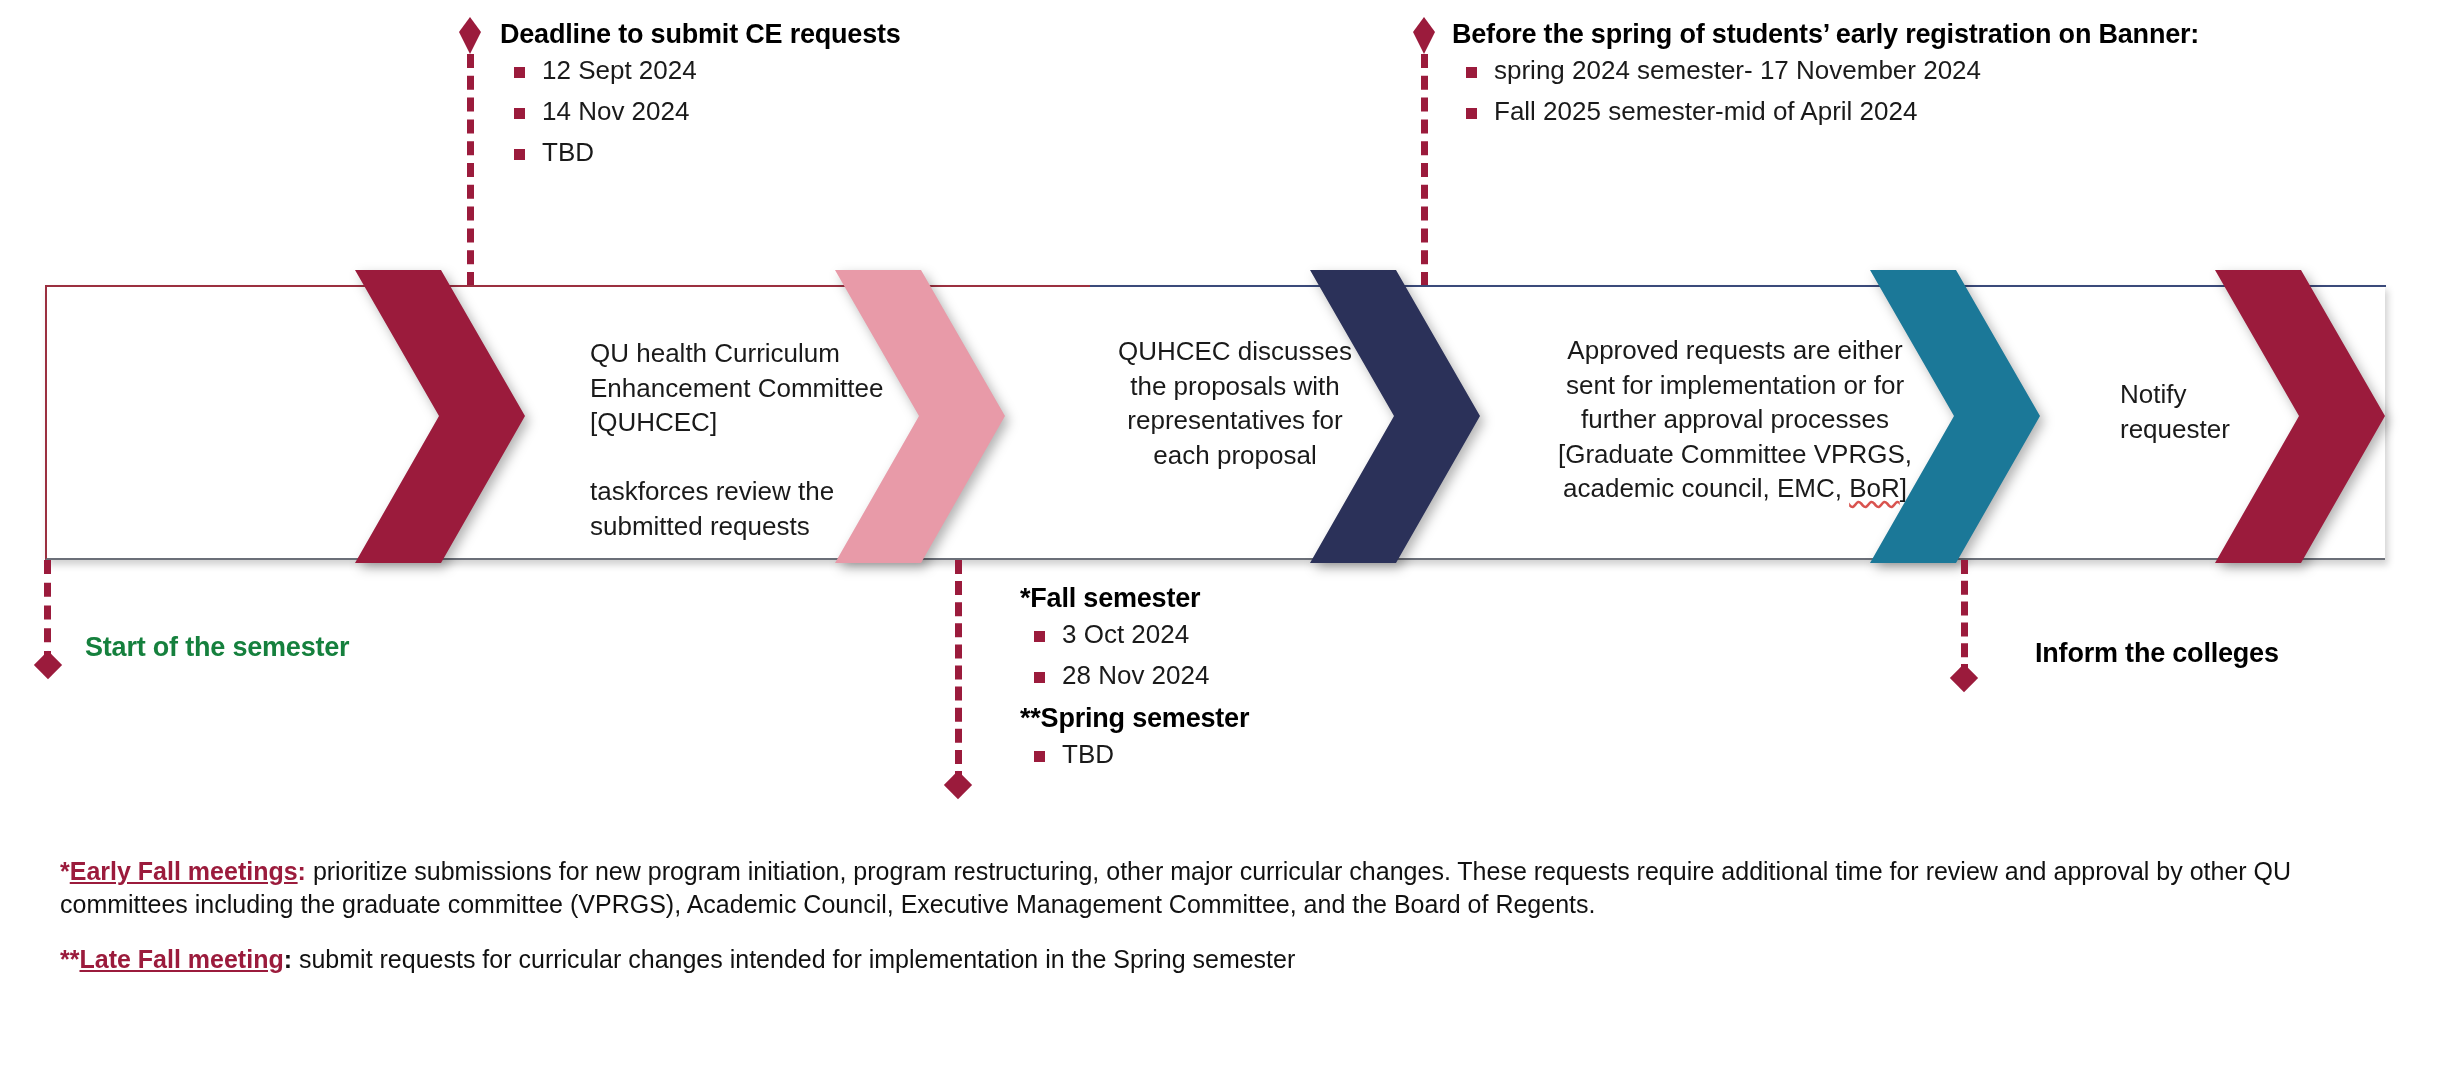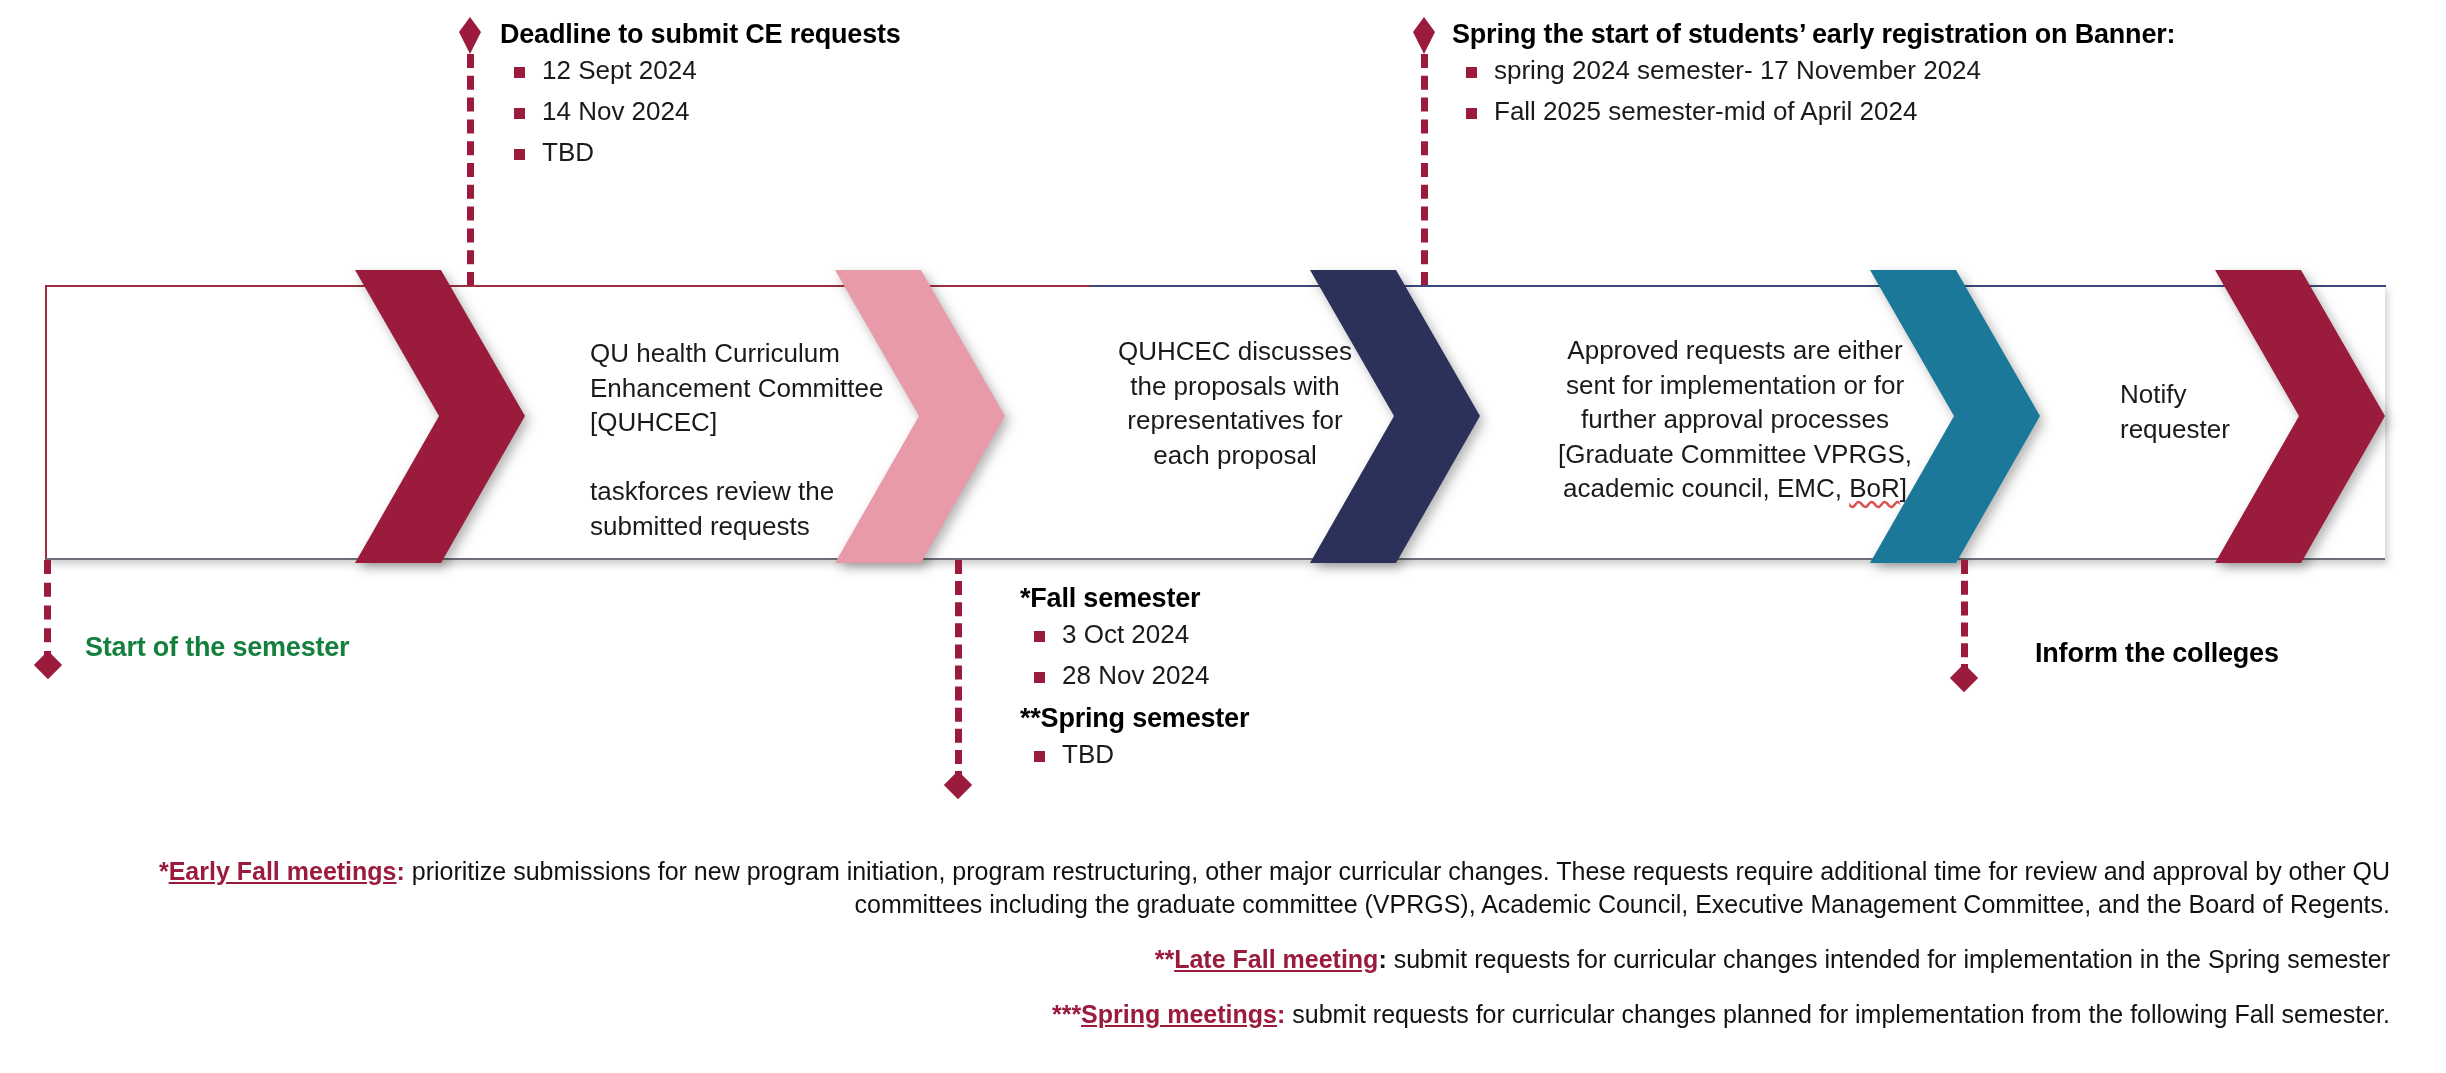--- a/index.html
+++ b/index.html
@@ -105,21 +105,20 @@
     position:absolute;
     font-weight:bold;font-size:27px;color:#000;
     letter-spacing:-0.2px;white-space:nowrap;
   }
 
   
   .notes{position:absolute;left:60px;top:855px;width:2330px;}
   .note{
     font-size:25px;color:#111;line-height:1.32;
     margin-bottom:22px;
-    text-align:right;
   }
   .note .hl{
     color:#9B1B3C;font-weight:bold;
   }
   .note .hl u{text-decoration:underline;text-underline-offset:2px;}
   .note .colon-black{color:#111;font-weight:bold;}
 
   .spell{
     text-decoration:underline;
     text-decoration-style:wavy;
@@ -141,21 +140,21 @@
       <li>12 Sept 2024</li>
       <li>14 Nov 2024</li>
       <li>TBD</li>
     </ul>
   </div>
 
   <div class="diamond tall" style="left:1413px;top:17px;"></div>
   <div class="dline" style="left:1421px;top:54px;height:232px;"></div>
 
   <div class="callout" style="left:1452px;top:18px;">
-    <div class="co-title">Spring the start of students’ early registration on Banner:</div>
+    <div class="co-title">Before the spring of students’ early registration on Banner:</div>
     <ul class="co-list">
       <li>spring 2024 semester- 17 November 2024</li>
       <li>Fall 2025 semester-mid of April 2024</li>
     </ul>
   </div>
 
   <div class="bar"></div>
   <div class="bar-top-right"></div>
 
 
@@ -236,19 +235,16 @@
   <div class="notes">
 
     <div class="note">
       <span class="hl"><span>*</span><u>Early Fall meetings</u><span>:</span></span><span> prioritize submissions for new program initiation, program restructuring, other major curricular changes. These requests require additional time for review and approval by other QU committees including the graduate committee (VPRGS), Academic Council, Executive Management Committee, and the Board of Regents.</span>
     </div>
 
     <div class="note">
       <span class="hl"><span>**</span><u>Late Fall meeting</u></span><span class="colon-black">:</span><span> submit requests for curricular changes intended for implementation in the Spring semester</span>
     </div>
 
-    <div class="note">
-      <span class="hl"><span>***</span><u>Spring meetings</u><span>:</span></span><span> submit requests for curricular changes planned for implementation from the following Fall semester.</span>
-    </div>
 
   </div>
 
 </div>
 
 </body></html>

